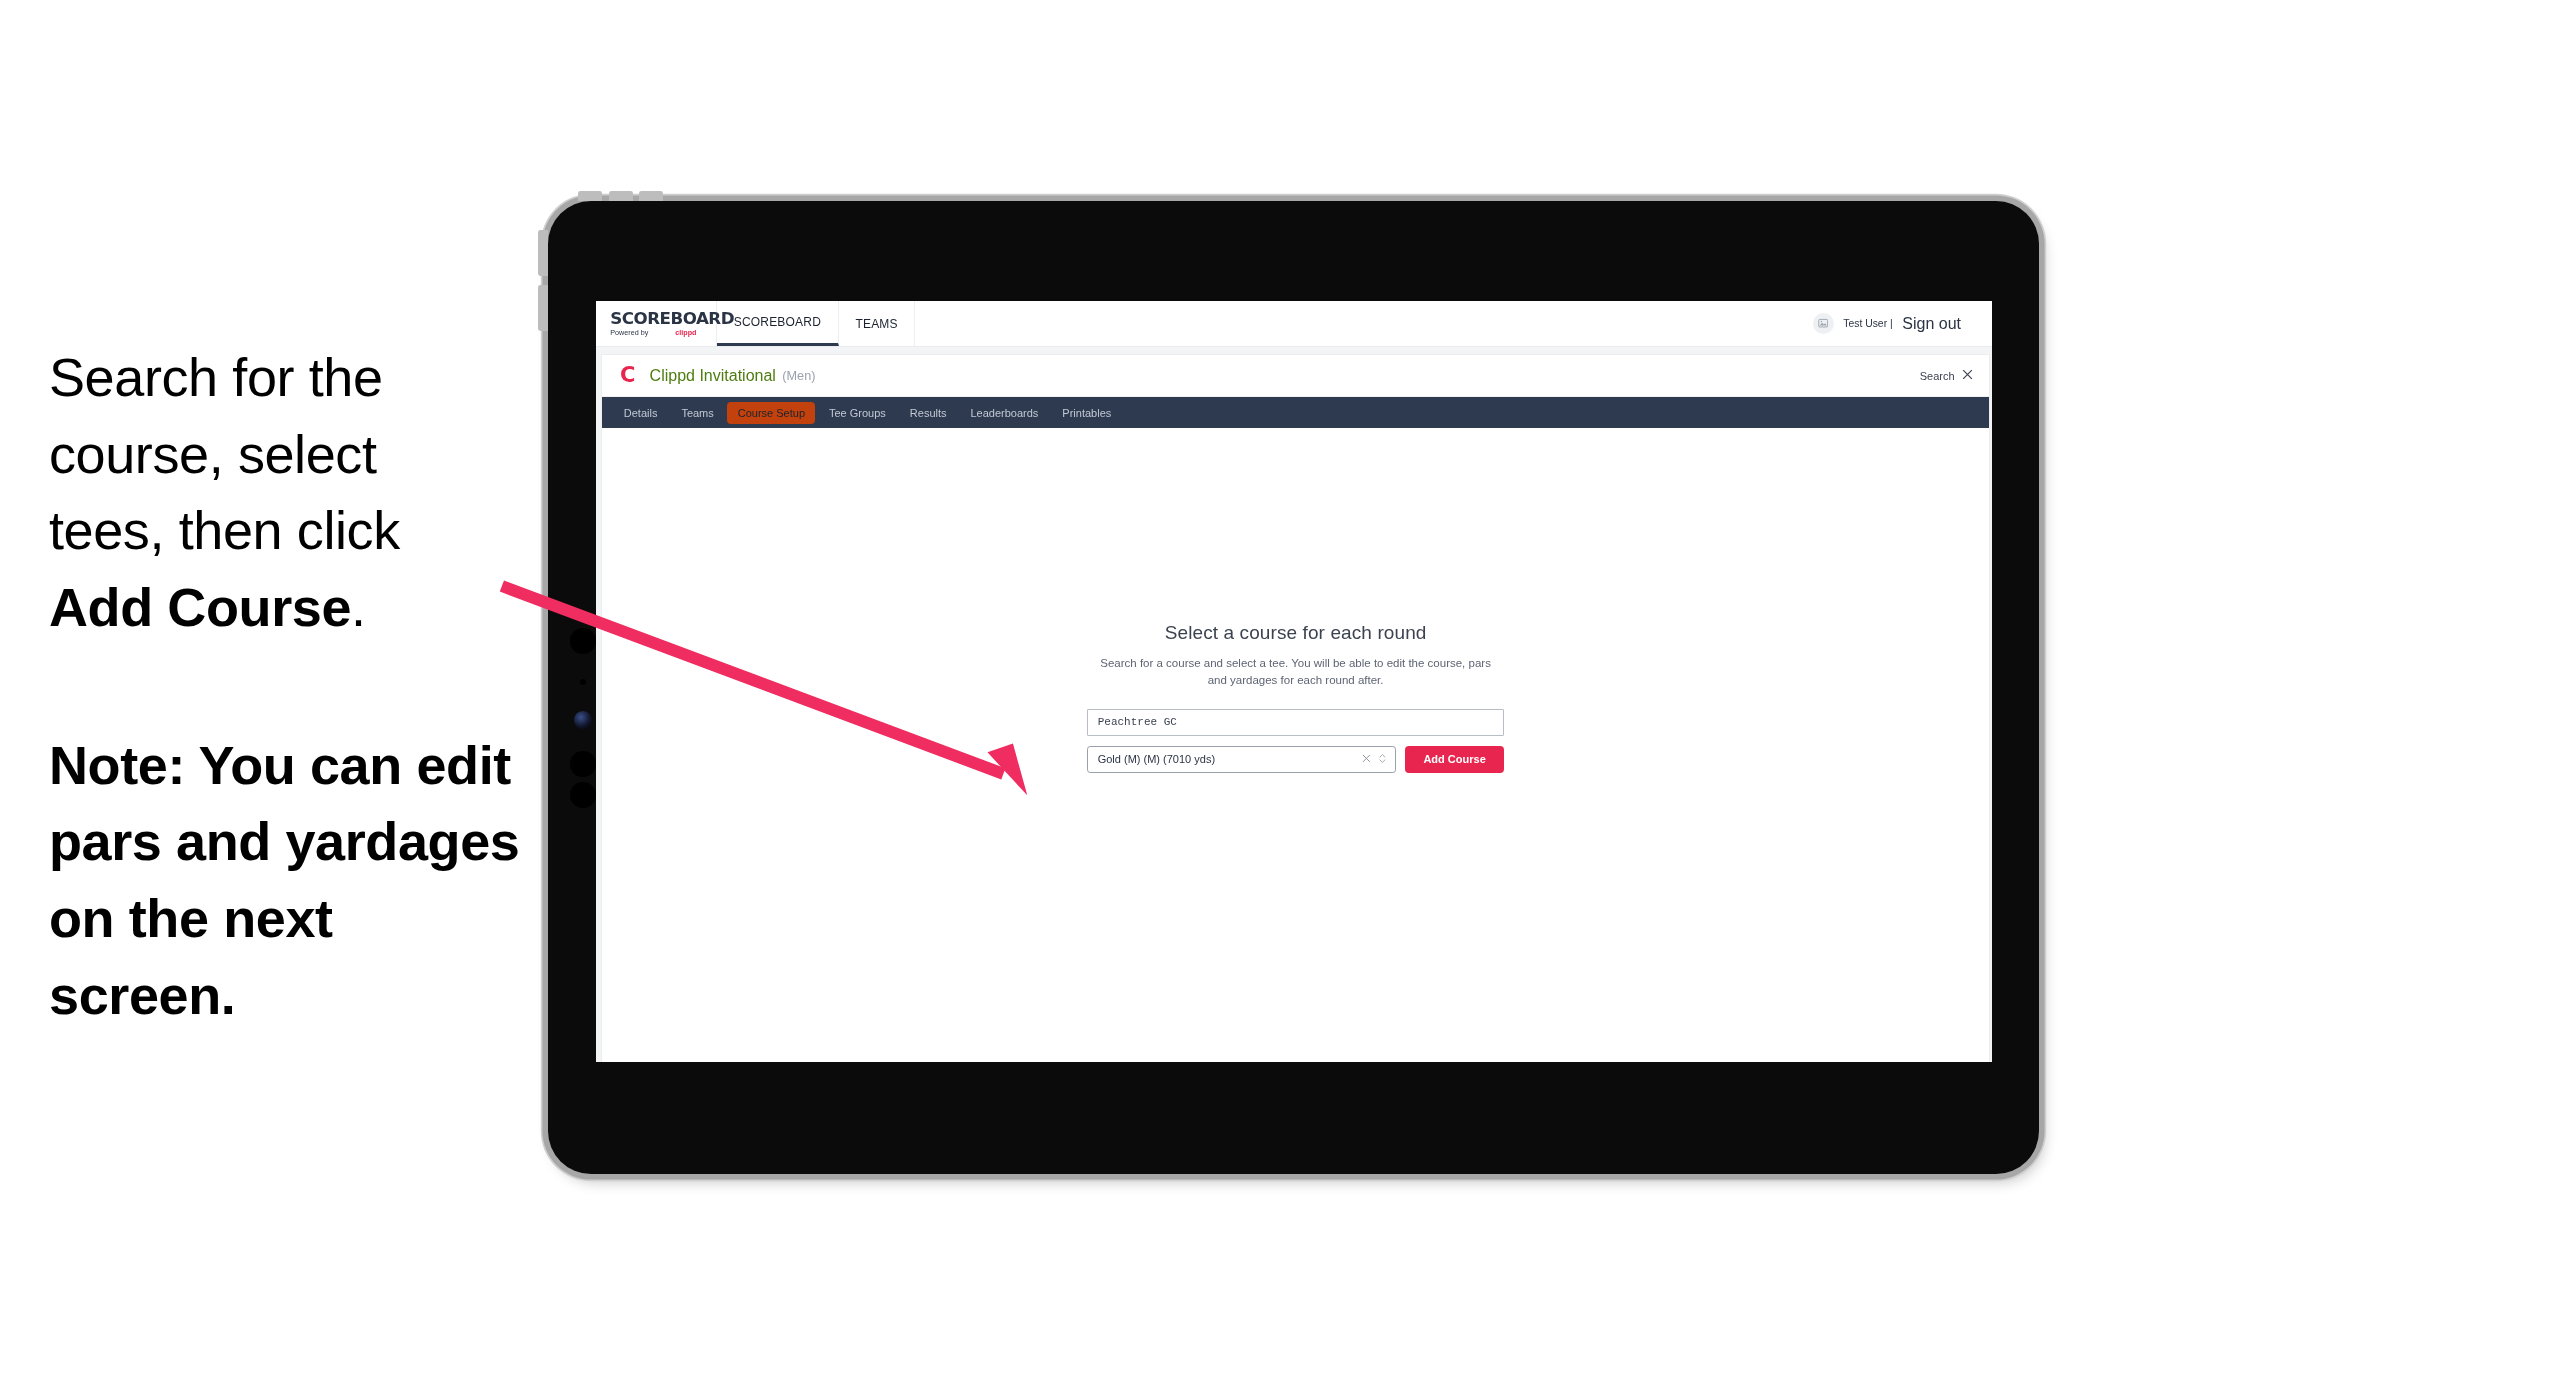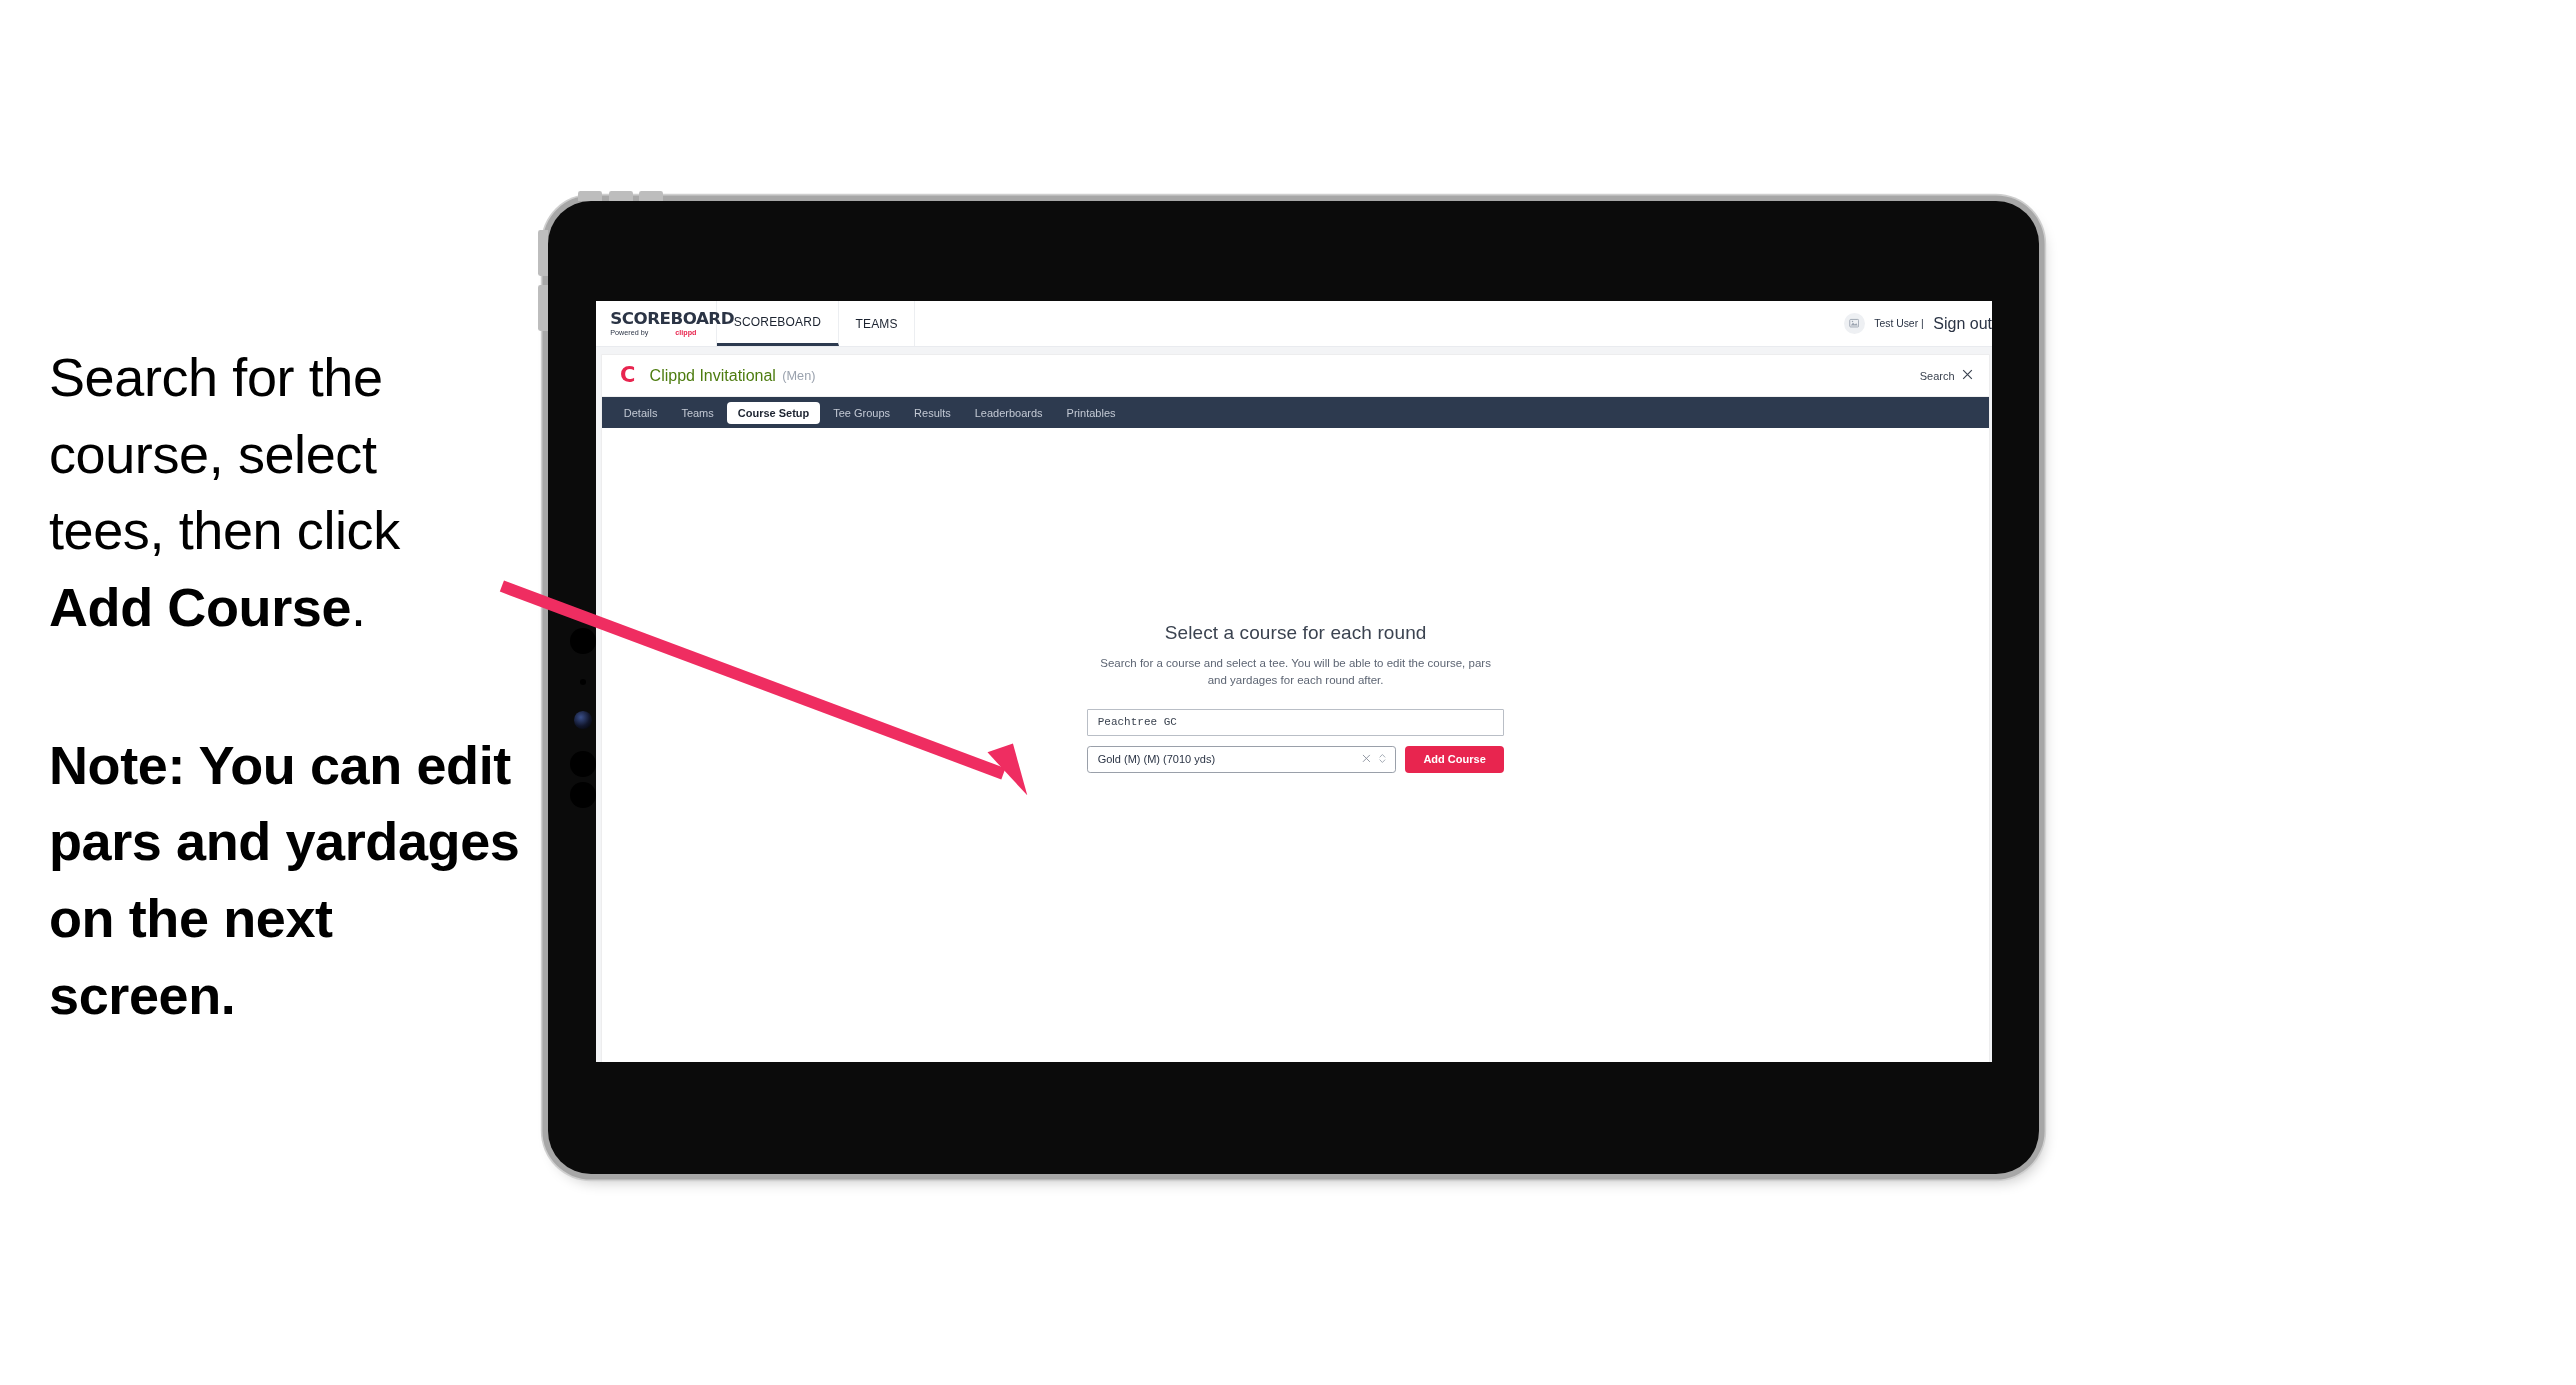--- a/index.html
+++ b/index.html
@@ -137,21 +137,21 @@
     cursor: pointer;
   }
   .topnav-item.active {
     border-bottom: 3.2px solid #2d3a4f;
   }
   #topnav-spacer { flex: 1; }
   #user-cell {
     display: flex;
     align-items: center;
     gap: 9.6px;
-    padding-right: 0;
+    padding-right: 31px;
   }
   #avatar {
     width: 21px; height: 21px;
     border-radius: 50%;
     background: #eef0f3;
     display: flex; align-items: center; justify-content: center;
     color: #9aa2ae;
   }
   #user-name { font-size: 10.4px; color: #2b3445; }
   #sign-out  { font-size: 16px; color: #2b3445; cursor: pointer; }
@@ -212,23 +212,23 @@
   }
   .tab {
     font-size: 11px;
     color: #c3c9d4;
     padding: 4.8px 10.4px;
     border-radius: 4px;
     cursor: pointer;
     white-space: nowrap;
   }
   .tab.active {
-    background: #ffffff;
+    background: #c2410c;
     color: #1c2330;
-    font-weight: bold;
+    font-weight: normal;
   }
 
   
   #course-body {
     position: absolute;
     left: 0; right: 0;
     top: 73px; bottom: 0;
     background: #ffffff;
   }
   #course-inner {

